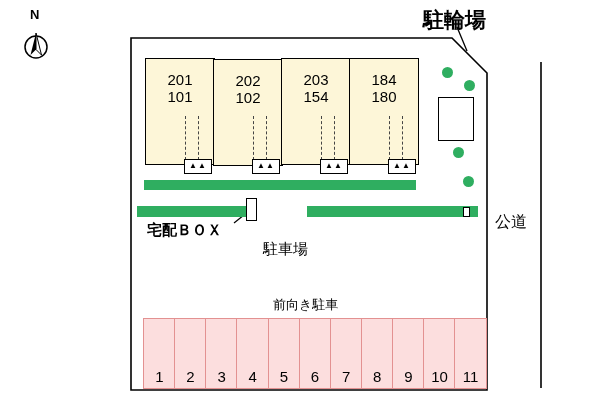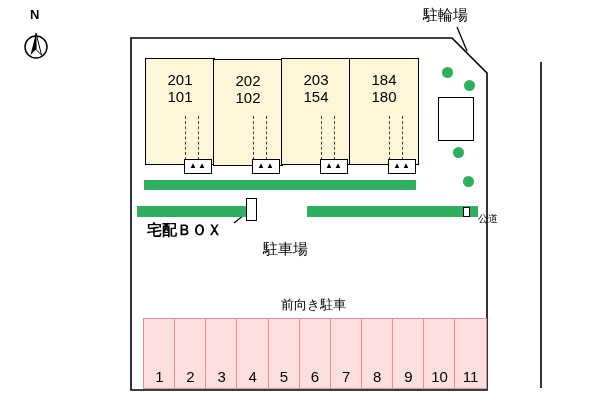--- a/index.html
+++ b/index.html
@@ -121,19 +121,19 @@
         <span>9</span>
       </div>
     <div class="pspace">
         <span>10</span>
       </div>
     <div class="pspace">
         <span>11</span>
       </div>
   </div>
 
-  <div class="label" style="left:423px;top:6px;font-size:15px;">駐輪場</div>
-  <div class="label" style="left:478px;top:212px;font-size:10px;">公道</div>
+  <div class="label" style="left:423px;top:6px;font-size:21px;font-weight:bold;">駐輪場</div>
+  <div class="label" style="left:495px;top:212px;font-size:16px;">公道</div>
   <div class="label" style="left:147px;top:221px;font-size:15px;font-weight:bold;">宅配ＢＯＸ</div>
   <div class="label" style="left:263px;top:240px;font-size:15px;">駐車場</div>
-  <div class="label" style="left:273px;top:296px;font-size:13px;margin-left:8px;">前向き駐車</div>
+  <div class="label" style="left:273px;top:296px;font-size:13px;">前向き駐車</div>
 
 </div>
 
 </body></html>

